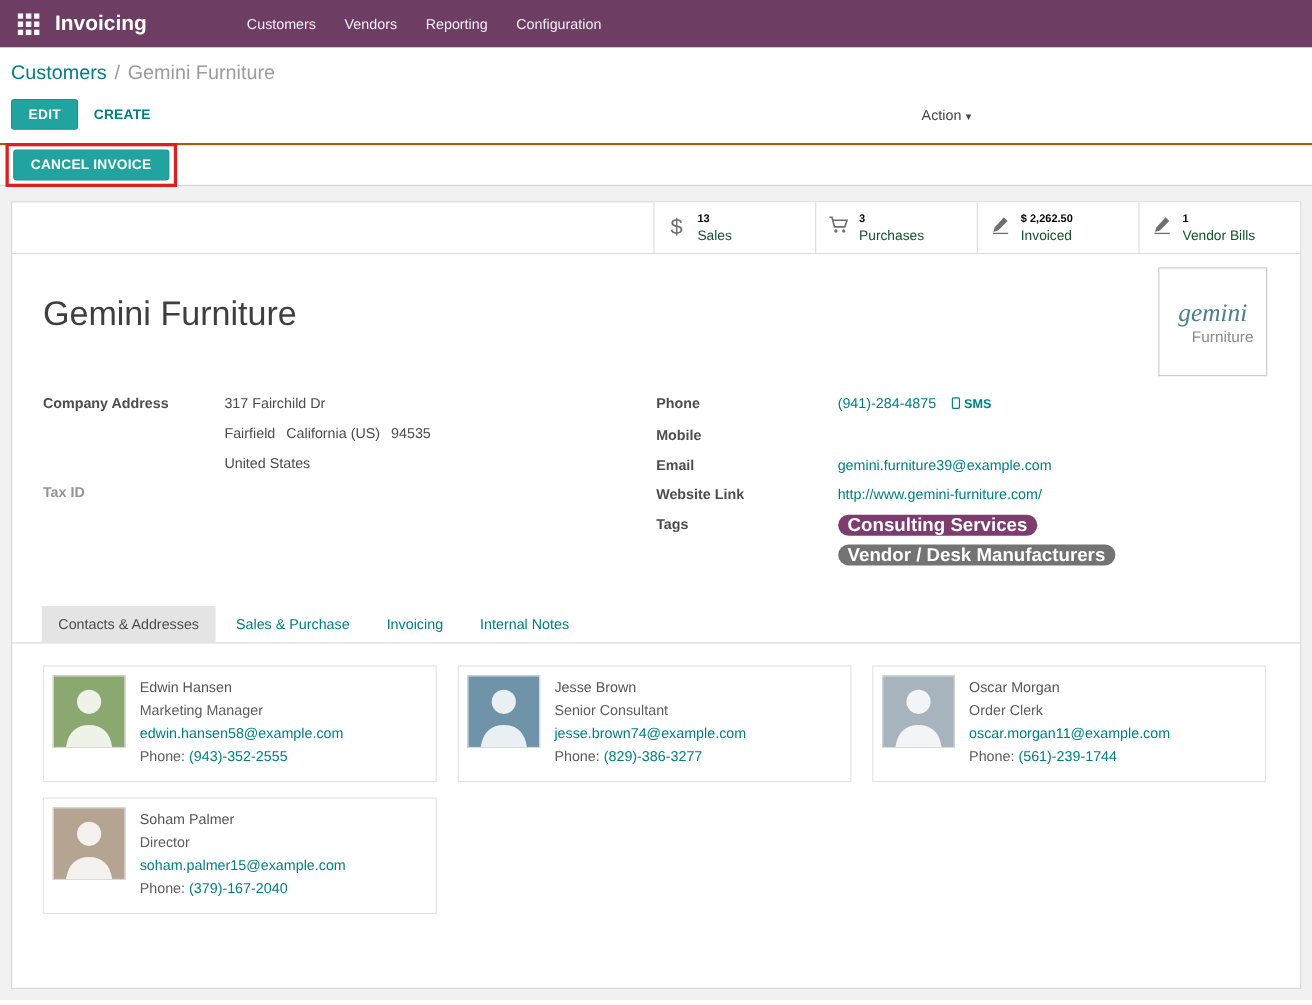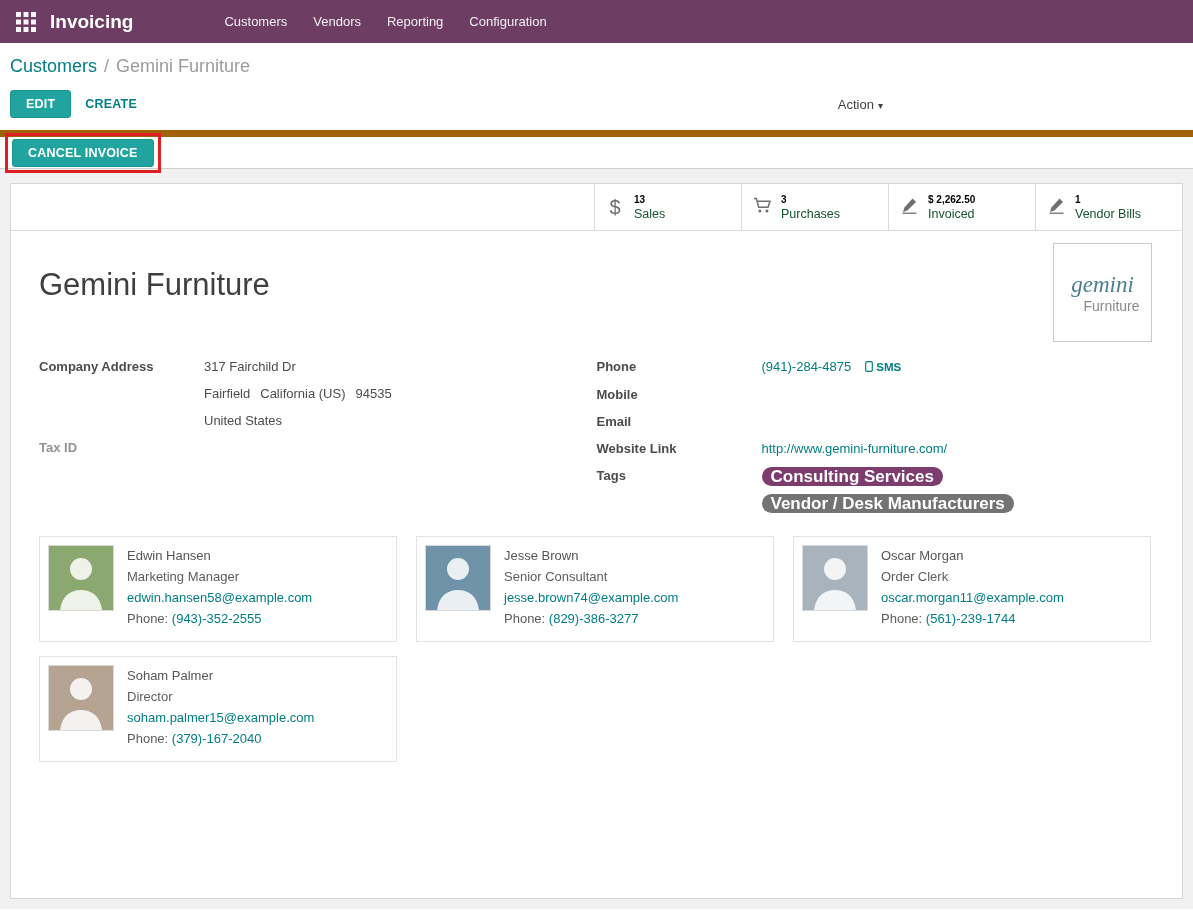--- a/index.html
+++ b/index.html
@@ -46,21 +46,21 @@
     padding: 6px 14px; cursor: pointer; font-family: "Liberation Sans", sans-serif;
   }
   .action-menu {
     margin-left: auto; margin-right: 300px; color: #444;
     font-size: 13px; cursor: pointer;
   }
   .caret { font-size: 10px; color: #444; margin-left: 4px; }
   
   .statusbar {
     height: 39px; background: #fff;
-    border-top: 7px solid #a16207; border-bottom: 1px solid #cfcfcf;
+    border-top: 2px solid #a16207; border-bottom: 1px solid #cfcfcf;
     display: flex; align-items: center; padding-left: 5px;
   }
   .annotation { display: inline-block; border: 3px solid #df1f1f; padding: 3px 4px; }
   
   .content-area { background: #f2f1f1; padding: 14px 10px 9px 10px; height: 740px; }
   .sheet {
     background: #fff; border: 1px solid #d6d6d6; height: 716px; position: relative;
   }
   .stat-row {
     display: flex; justify-content: flex-end;
@@ -246,34 +246,41 @@
                   <rect x="0.7" y="0.7" width="6.6" height="9.6" rx="1.3" fill="none" stroke="#017e84" stroke-width="1.2"></rect>
                 </svg> <span>SMS</span></span>
           </span>
         </div>
         <div class="field-row">
           <span class="field-label">Mobile</span>
           <span class="field-value"></span>
         </div>
         <div class="field-row">
           <span class="field-label">Email</span>
+          <a class="link">gemini.furniture39@example.com</a>
         </div>
         <div class="field-row">
           <span class="field-label">Website Link</span>
           <a class="link">http://www.gemini-furniture.com/</a>
         </div>
         <div class="field-row">
           <span class="field-label">Tags</span>
           <span class="field-value">
             <span class="tag tag-purple">Consulting Services</span><span class="tag tag-green">Vendor / Desk Manufacturers</span>
           </span>
         </div>
       </div>
     </div>
 
+    <div class="tabs-row">
+      <span class="tab active">Contacts &amp; Addresses</span>
+      <span class="tab">Sales &amp; Purchase</span>
+      <span class="tab">Invoicing</span>
+      <span class="tab">Internal Notes</span>
+    </div>
 
     <div class="cards">
 
       <div class="card">
         <span class="card-photo" style="background:#8aa86f">
           <svg width="64" height="64" viewBox="0 0 64 64">
               <circle cx="32" cy="23" r="11" fill="rgba(255,255,255,0.85)"></circle>
               <path d="M11 64c2-14 10-20 21-20s19 6 21 20z" fill="rgba(255,255,255,0.85)"></path>
             </svg>
         </span>

